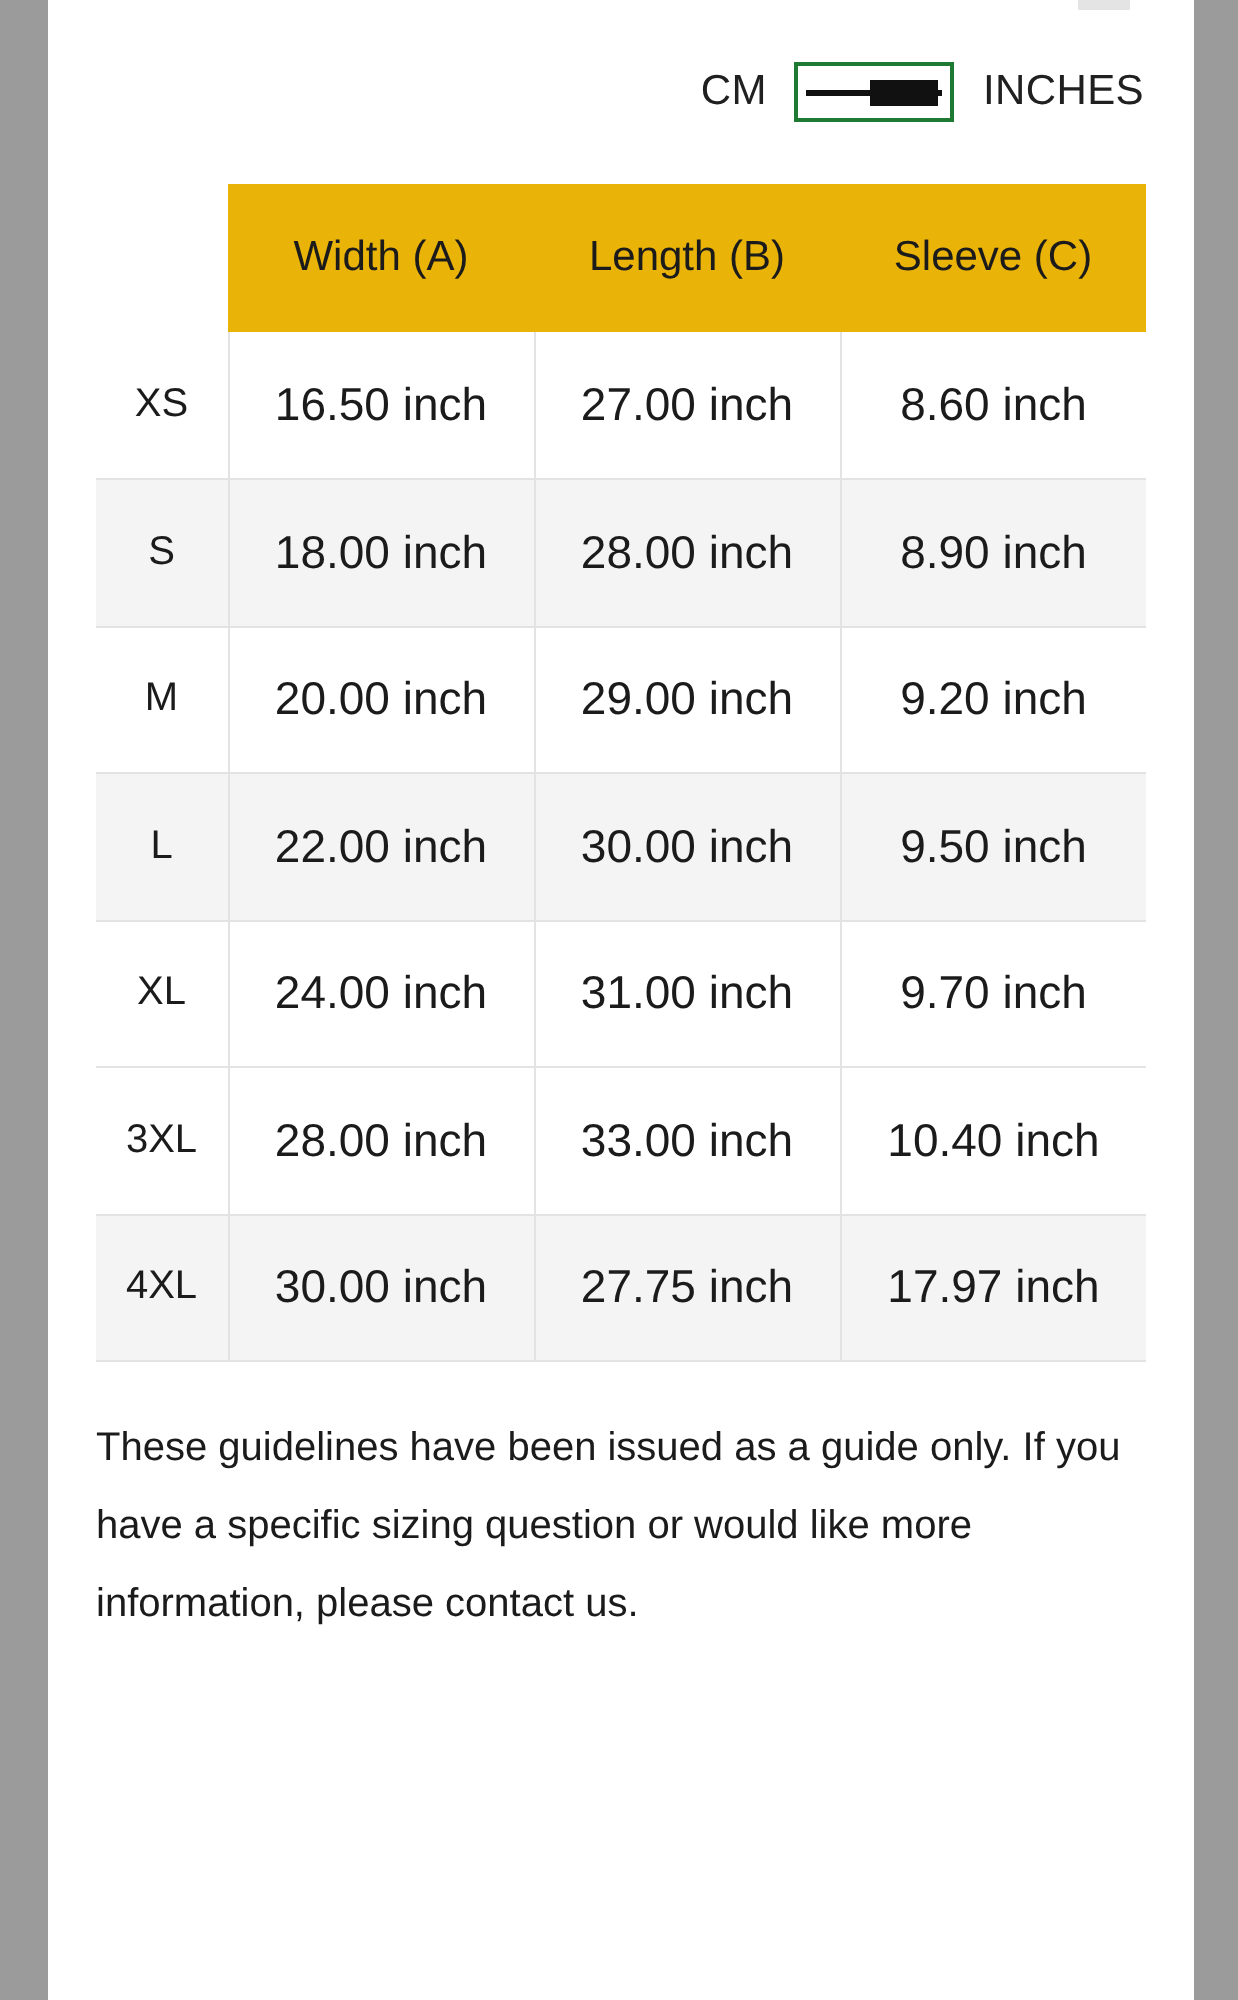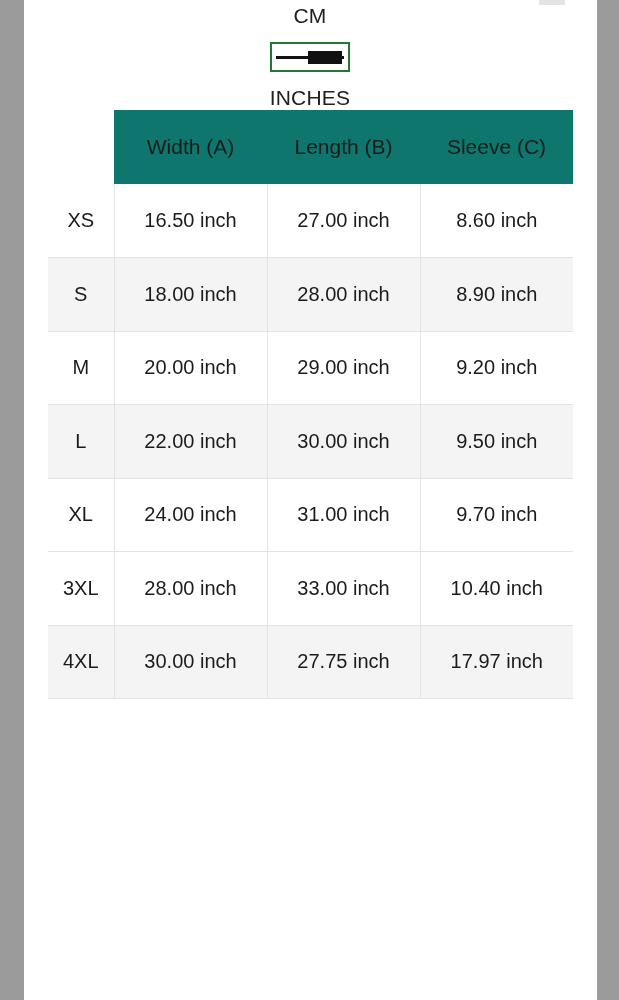--- a/index.html
+++ b/index.html
@@ -44,23 +44,22 @@
   .content {
     padding: 0 24px;
   }
 
   
   .unit-row {
     display: flex;
     align-items: center;
     justify-content: flex-end;
     gap: 14px;
-    height: 110px;
+    height: 92px;
     padding-right: 1px;
-    flex-direction: column;
   }
   .unit-label {
     font-size: 21px;
     color: #202020;
     letter-spacing: 0.2px;
   }
   .toggle {
     position: relative;
     width: 80px;
     height: 30px;
@@ -94,34 +93,34 @@
     border-collapse: collapse;
     table-layout: fixed;
   }
   table.size-table th,
   table.size-table td {
     text-align: center;
     font-weight: normal;
     color: #1b1b1b;
   }
   thead th {
-    background: #0f766e;
+    background: #eab308;
     color: #ffffff;
     font-size: 21px;
     height: 74px;
     vertical-align: middle;
     border: none;
   }
   thead th.corner {
     background: #ffffff;
     width: 66px;
   }
   tbody td {
     height: 73.5px;
-    font-size: 20px;
+    font-size: 23px;
     border-bottom: 1px solid #e3e3e3;
     border-right: 1px solid #e3e3e3;
   }
   tbody td.rowhead {
     border-right: 1px solid #e3e3e3;
     border-left: none;
     width: 66px;
     font-size: 20px;
   }
   tbody td:last-child {
@@ -221,15 +220,16 @@
           </tr>
           <tr class="alt">
             <td class="rowhead">4XL</td>
             <td>30.00 inch</td>
             <td>27.75 inch</td>
             <td>17.97 inch</td>
           </tr>
         </tbody>
       </table>
 
+      <div class="note">These guidelines have been issued as a guide only. If you have a specific sizing question or would like more information, please contact us.</div>
     </div>
   </div>
 </div>
 
 </body></html>

